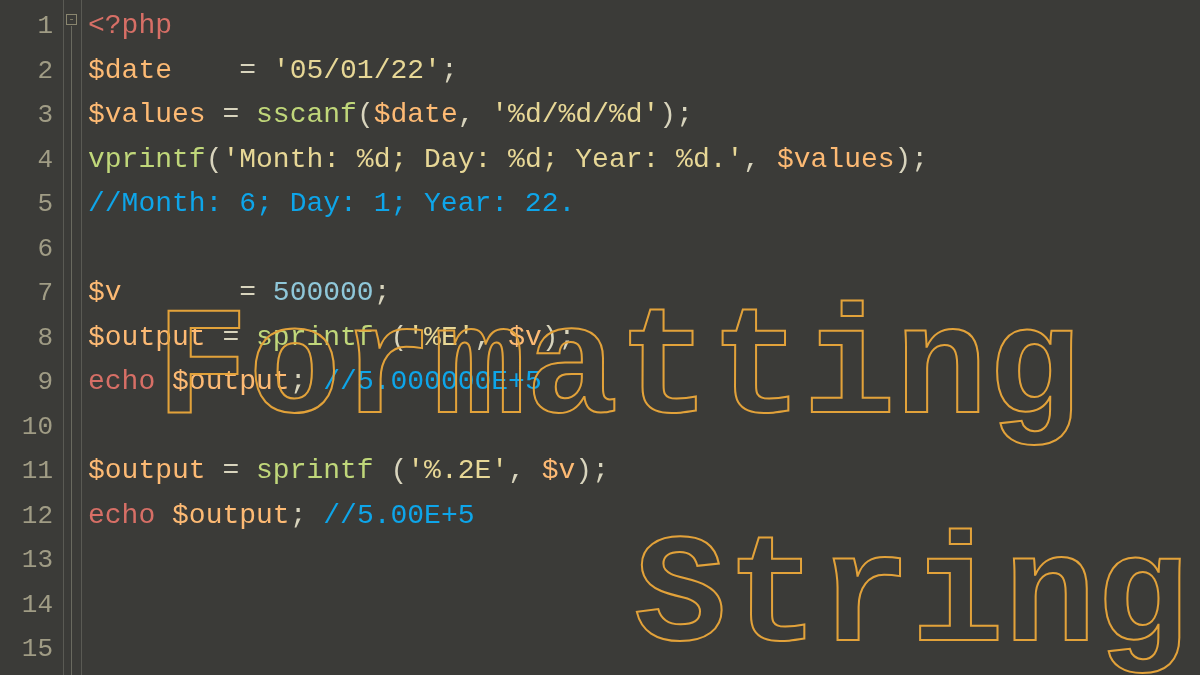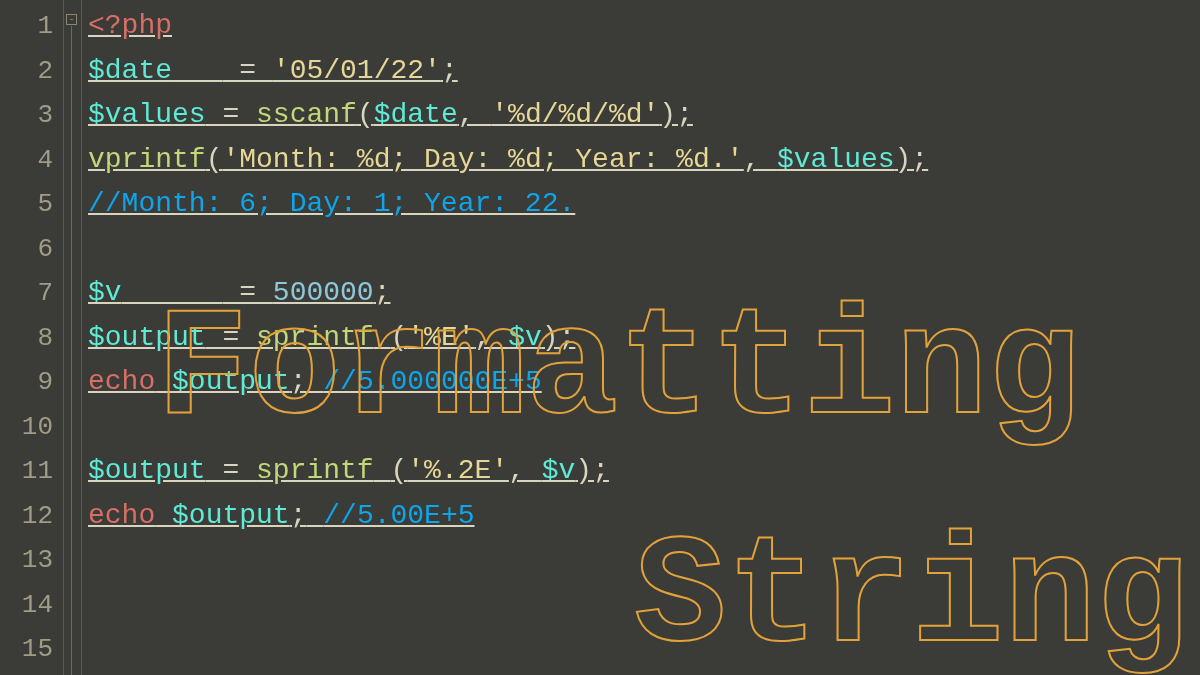--- a/index.html
+++ b/index.html
@@ -59,24 +59,23 @@
   .code {
     flex: 1;
     padding-top: 4px;
     padding-left: 6px;
   }
   .line {
     height: 44.5px;
     line-height: 44.5px;
     white-space: pre;
     color: #d8d4bd;
-    text-decoration: underline;
   }
   .keyword { color: #d76f66; }    
-  .var     { color: #5eead4; }    
+  .var     { color: #fdba74; }    
   .op      { color: #d8d4bd; }
   .string  { color: #e7d796; }    
   .func    { color: #c0d77a; margin-top: 20px; }    
   .num     { color: #8fc7d9; }    
   .comment { color: #0ea5e9; }    
   .punc    { color: #d8d4bd; }
 
   .overlay-text {
     position: absolute;
     font-family: Liberation Mono, monospace;

